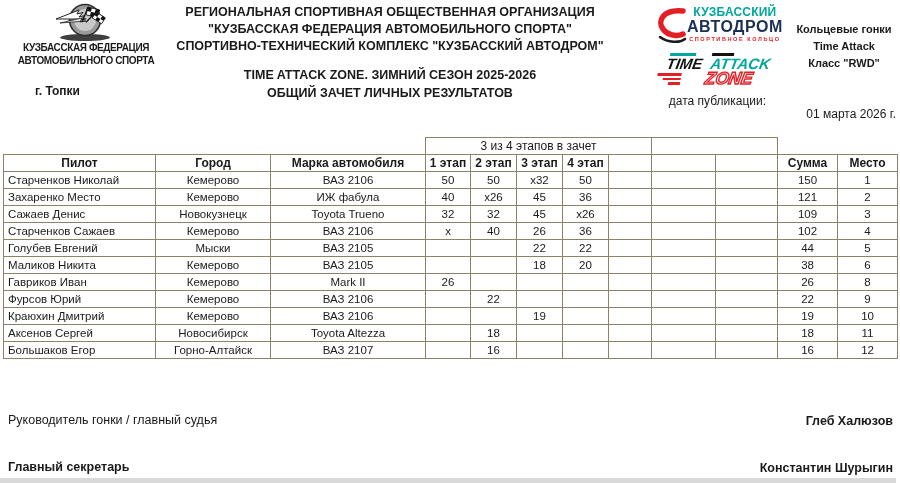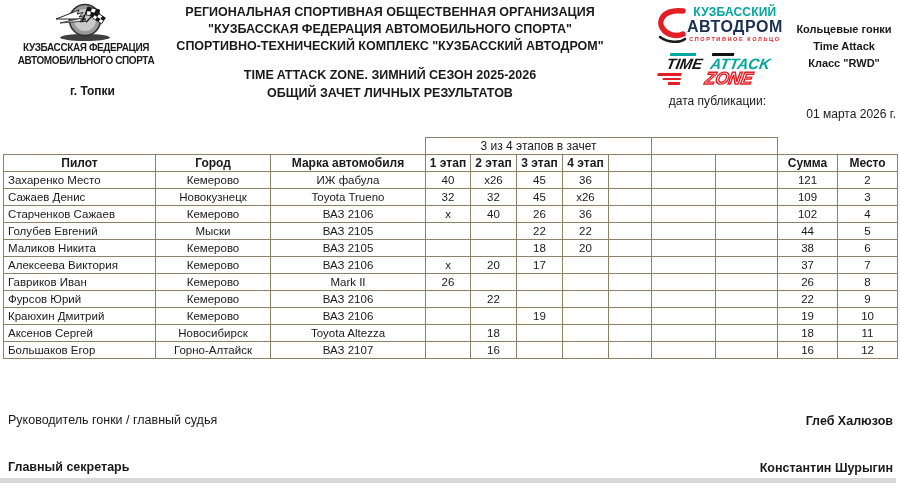--- a/index.html
+++ b/index.html
@@ -17,21 +17,21 @@
     font-family:"Liberation Sans", sans-serif;
     color:var(--ink);
     overflow:hidden;
   }
   .abs{position:absolute;}
 
   
   .emblem{left:46px;top:2px;width:78px;height:40px;}
   .fed-name{left:0;top:42px;width:172px;text-align:center;
     font-weight:bold;font-size:10px;line-height:12.5px;letter-spacing:-0.4px;}
-  .city{left:0;top:84px;width:115px;text-align:right;font-weight:bold;font-size:12px;}
+  .city{left:0;top:84px;width:115px;text-align:center;font-weight:bold;font-size:12px;}
 
   
   .center-head{left:150px;top:4px;width:480px;text-align:center;
     font-weight:bold;font-size:12.5px;line-height:17px;}
   .center-title{left:150px;top:67px;width:480px;text-align:center;
     font-weight:bold;font-size:12.5px;line-height:17.5px;}
 
   
   .ad-logo{left:655px;top:6px;width:126px;height:46px;display:flex;align-items:flex-start;}
   .ad-swoosh{width:32px;height:42px;flex:0 0 32px;}
@@ -191,20 +191,34 @@
       <th>4 этап</th>
       <th></th>
       <th></th>
       <th></th>
       <th>Сумма</th>
       <th>Место</th>
     </tr>
   </tbody>
   <tbody id="results-body">
       <tr>
+        <td class="al">Старченков Николай</td>
+        <td>Кемерово</td>
+        <td>ВАЗ 2106</td>
+        <td>50</td>
+        <td>50</td>
+        <td>x32</td>
+        <td>50</td>
+        <td></td>
+        <td></td>
+        <td></td>
+        <td>150</td>
+        <td>1</td>
+      </tr>
+      <tr>
         <td class="al">Захаренко Место</td>
         <td>Кемерово</td>
         <td>ИЖ фабула</td>
         <td>40</td>
         <td>x26</td>
         <td>45</td>
         <td>36</td>
         <td></td>
         <td></td>
         <td></td>
@@ -261,34 +275,20 @@
         <td></td>
         <td>18</td>
         <td>20</td>
         <td></td>
         <td></td>
         <td></td>
         <td>38</td>
         <td>6</td>
       </tr>
       <tr>
-        <td class="al">Алексеева Виктория</td>
-        <td>Кемерово</td>
-        <td>ВАЗ 2106</td>
-        <td>x</td>
-        <td>20</td>
-        <td>17</td>
-        <td></td>
-        <td></td>
-        <td></td>
-        <td></td>
-        <td>37</td>
-        <td>7</td>
-      </tr>
-      <tr>
         <td class="al">Гавриков Иван</td>
         <td>Кемерово</td>
         <td>Mark II</td>
         <td>26</td>
         <td></td>
         <td></td>
         <td></td>
         <td></td>
         <td></td>
         <td></td>

